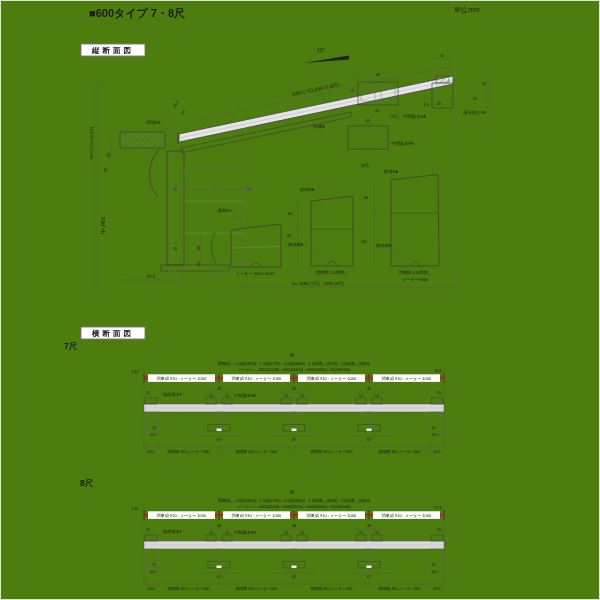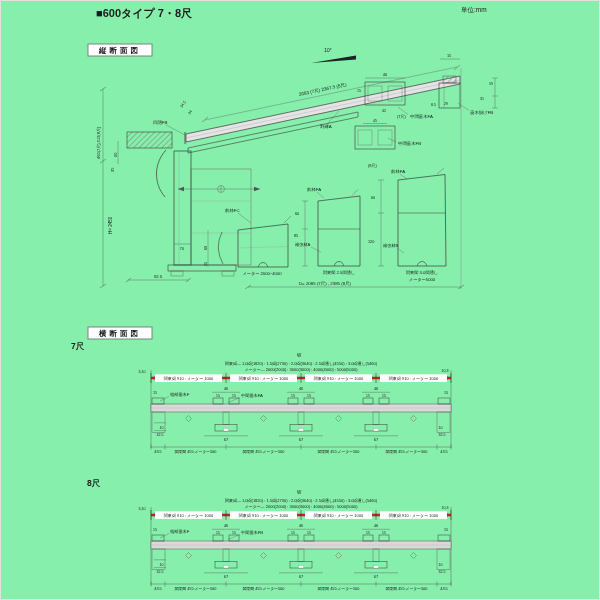--- a/index.html
+++ b/index.html
@@ -1,17 +1,17 @@
 <!DOCTYPE html>
 <html><head>
 <meta charset="utf-8">
 <style>
   html,body{margin:0;padding:0;background:#fff;}
   body{width:600px;height:600px;position:relative;font-family:"Liberation Sans","DejaVu Sans",sans-serif;}
-  .sheet{position:absolute;inset:0;border:1px solid #e2e2e2;background:#86efac;padding-left:7px;}
+  .sheet{position:absolute;inset:0;border:1px solid #e2e2e2;background:#4d7c0f;}
   svg{display:block;}
   svg text{fill:#1c1c1c;font-family:"Liberation Sans","DejaVu Sans",sans-serif;}
   .ln{stroke:#3a3a3a;fill:none;}
   .lnthin{stroke:#6a6a6a;fill:none;}
   .dimln{stroke:#555;fill:none;}
   .boxlabel{font-weight:bold;letter-spacing:3px;}
   .ttl{font-weight:bold;}
 </style>
 </head>
 <body>

